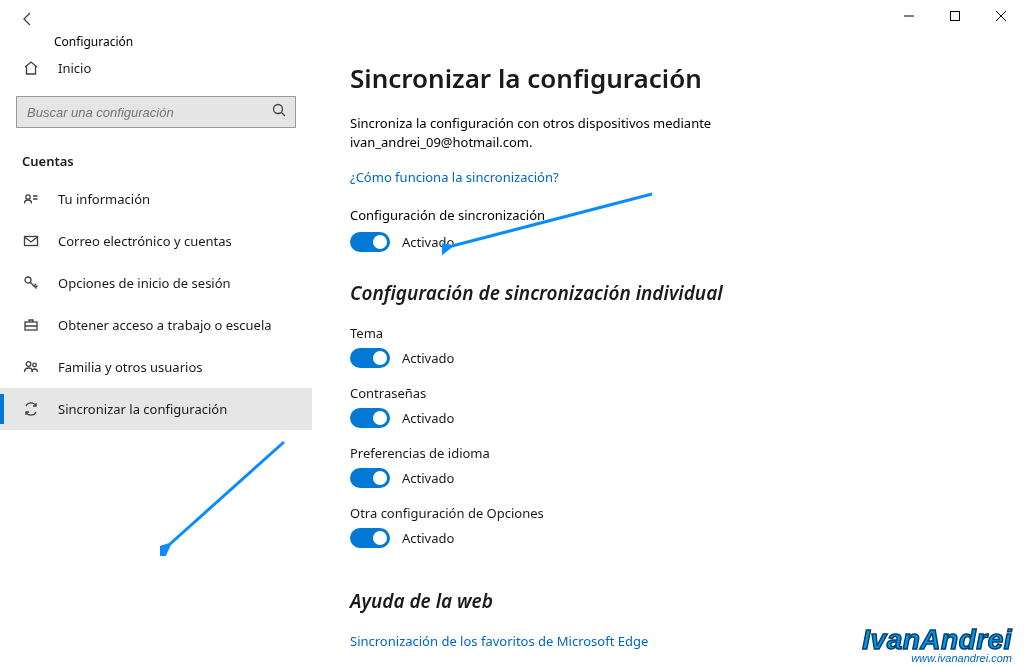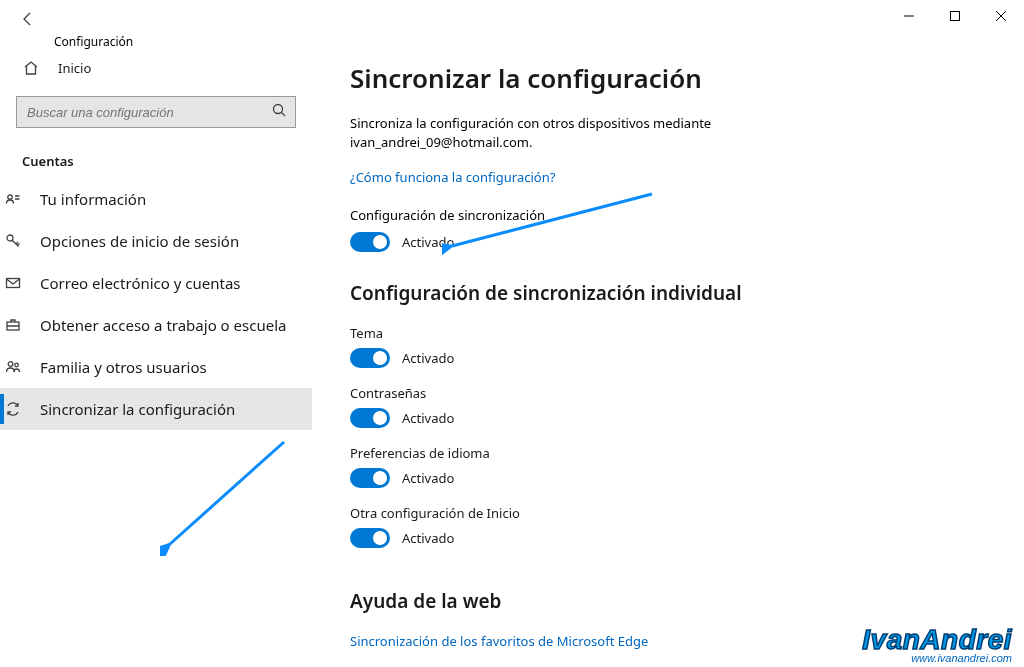--- a/index.html
+++ b/index.html
@@ -78,23 +78,23 @@
   }
   .search .mag { color:#444; }
   .section-header {
     font-weight:600;
     font-size:13px;
     padding: 18px 0 8px 22px;
   }
   .nav-item {
     display:flex; align-items:center;
     height: 42px;
-    padding-left: 4px;
-    cursor:pointer;
-    font-size:15px;
+    padding-left: 22px;
+    cursor:pointer;
+    font-size:13px;
     position:relative;
   }
   .nav-item .ico {
     width:18px; display:flex; justify-content:center; margin-right:18px;
     color:#323232;
   }
   .nav-item.active {
     background: #e6e6e6;
   }
   .nav-item.active::before {
@@ -132,20 +132,21 @@
   }
   .subhead {
     font-size:13px;
     color:#000;
     margin-bottom:8px;
   }
   .subtitle {
     font-size: 19px;
     font-weight: 600;
     margin: 28px 0 18px 0;
+    font-style: italic;
   }
   .toggle-row {
     display:flex; align-items:center;
     margin-bottom: 16px;
   }
   .toggle {
     width: 40px; height:20px;
     border-radius: 10px;
     background: #0078d4;
     position:relative;
@@ -264,35 +265,35 @@
             <path d="M1.5 12.5 C1.5 10 3 9 5 9 C7 9 8.5 10 8.5 12.5"></path>
             <path d="M10 5 H14.5 M10 8 H14.5"></path>
           </svg>
       </span>
       <span>Tu información</span>
     </div>
 
     <div class="nav-item">
       <span class="ico">
         <svg class="icon-g" viewBox="0 0 16 16">
+            <rect x="1.5" y="3.5" width="13" height="9"></rect>
+            <path d="M1.5 4 L8 9 L14.5 4"></path>
+          </svg>
+      </span>
+      <span>Correo electrónico y cuentas</span>
+    </div>
+
+    <div class="nav-item">
+      <span class="ico">
+        <svg class="icon-g" viewBox="0 0 16 16">
             <circle cx="5" cy="5" r="3"></circle>
             <path d="M7 7 L13.5 13.5 M11 11 L13 9 M12.5 12.5 L14.5 10.5"></path>
           </svg>
       </span>
       <span>Opciones de inicio de sesión</span>
-    </div>
-
-    <div class="nav-item">
-      <span class="ico">
-        <svg class="icon-g" viewBox="0 0 16 16">
-            <rect x="1.5" y="3.5" width="13" height="9"></rect>
-            <path d="M1.5 4 L8 9 L14.5 4"></path>
-          </svg>
-      </span>
-      <span>Correo electrónico y cuentas</span>
     </div>
 
     <div class="nav-item">
       <span class="ico">
         <svg class="icon-g" viewBox="0 0 16 16">
             <rect x="2" y="5" width="12" height="8"></rect>
             <path d="M6 5 V3 H10 V5 M2 9 H14"></path>
           </svg>
       </span>
       <span>Obtener acceso a trabajo o escuela</span>
@@ -331,21 +332,21 @@
   </div>
 
   <div class="main">
     <h1 class="page-title">Sincronizar la configuración</h1>
 
     <p class="desc">
       <span>Sincroniza la configuración con otros dispositivos mediante</span><br>
       <span>ivan_andrei_09@hotmail.com.</span>
     </p>
 
-    <a class="link">¿Cómo funciona la configuración?</a>
+    <a class="link">¿Cómo funciona la sincronización?</a>
 
     <div class="subhead">Configuración de sincronización</div>
     <div class="toggle-row">
       <div class="toggle"></div>
       <div class="toggle-label">Activado</div>
     </div>
 
     <h2 class="subtitle">Configuración de sincronización individual</h2>
 
     <div class="setting-block">
@@ -366,21 +367,21 @@
 
     <div class="setting-block">
       <div class="setting-label">Preferencias de idioma</div>
       <div class="toggle-row">
         <div class="toggle"></div>
         <div class="toggle-label">Activado</div>
       </div>
     </div>
 
     <div class="setting-block">
-      <div class="setting-label">Otra configuración de Inicio</div>
+      <div class="setting-label">Otra configuración de Opciones</div>
       <div class="toggle-row">
         <div class="toggle"></div>
         <div class="toggle-label">Activado</div>
       </div>
     </div>
 
     <h2 class="subtitle" style="margin-top:40px">Ayuda de la web</h2>
     <a class="link">Sincronización de los favoritos de Microsoft Edge</a>
 
     

